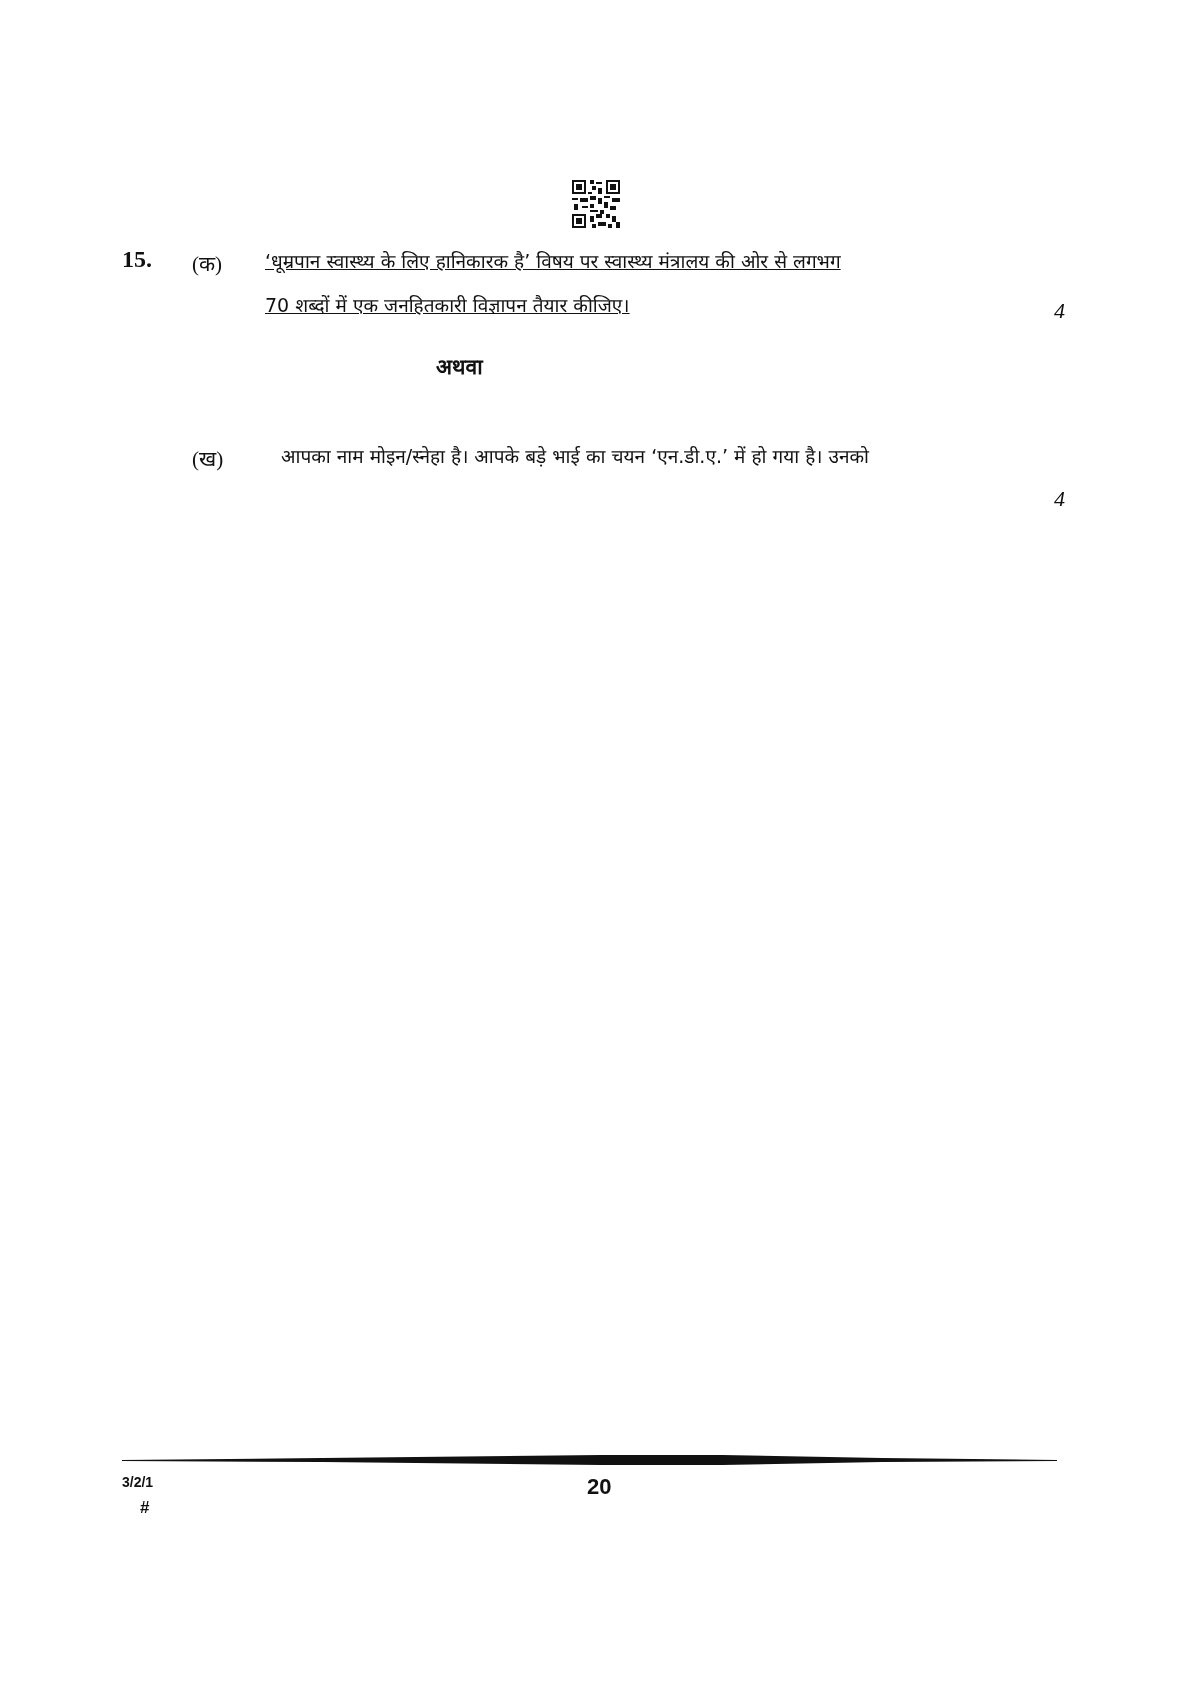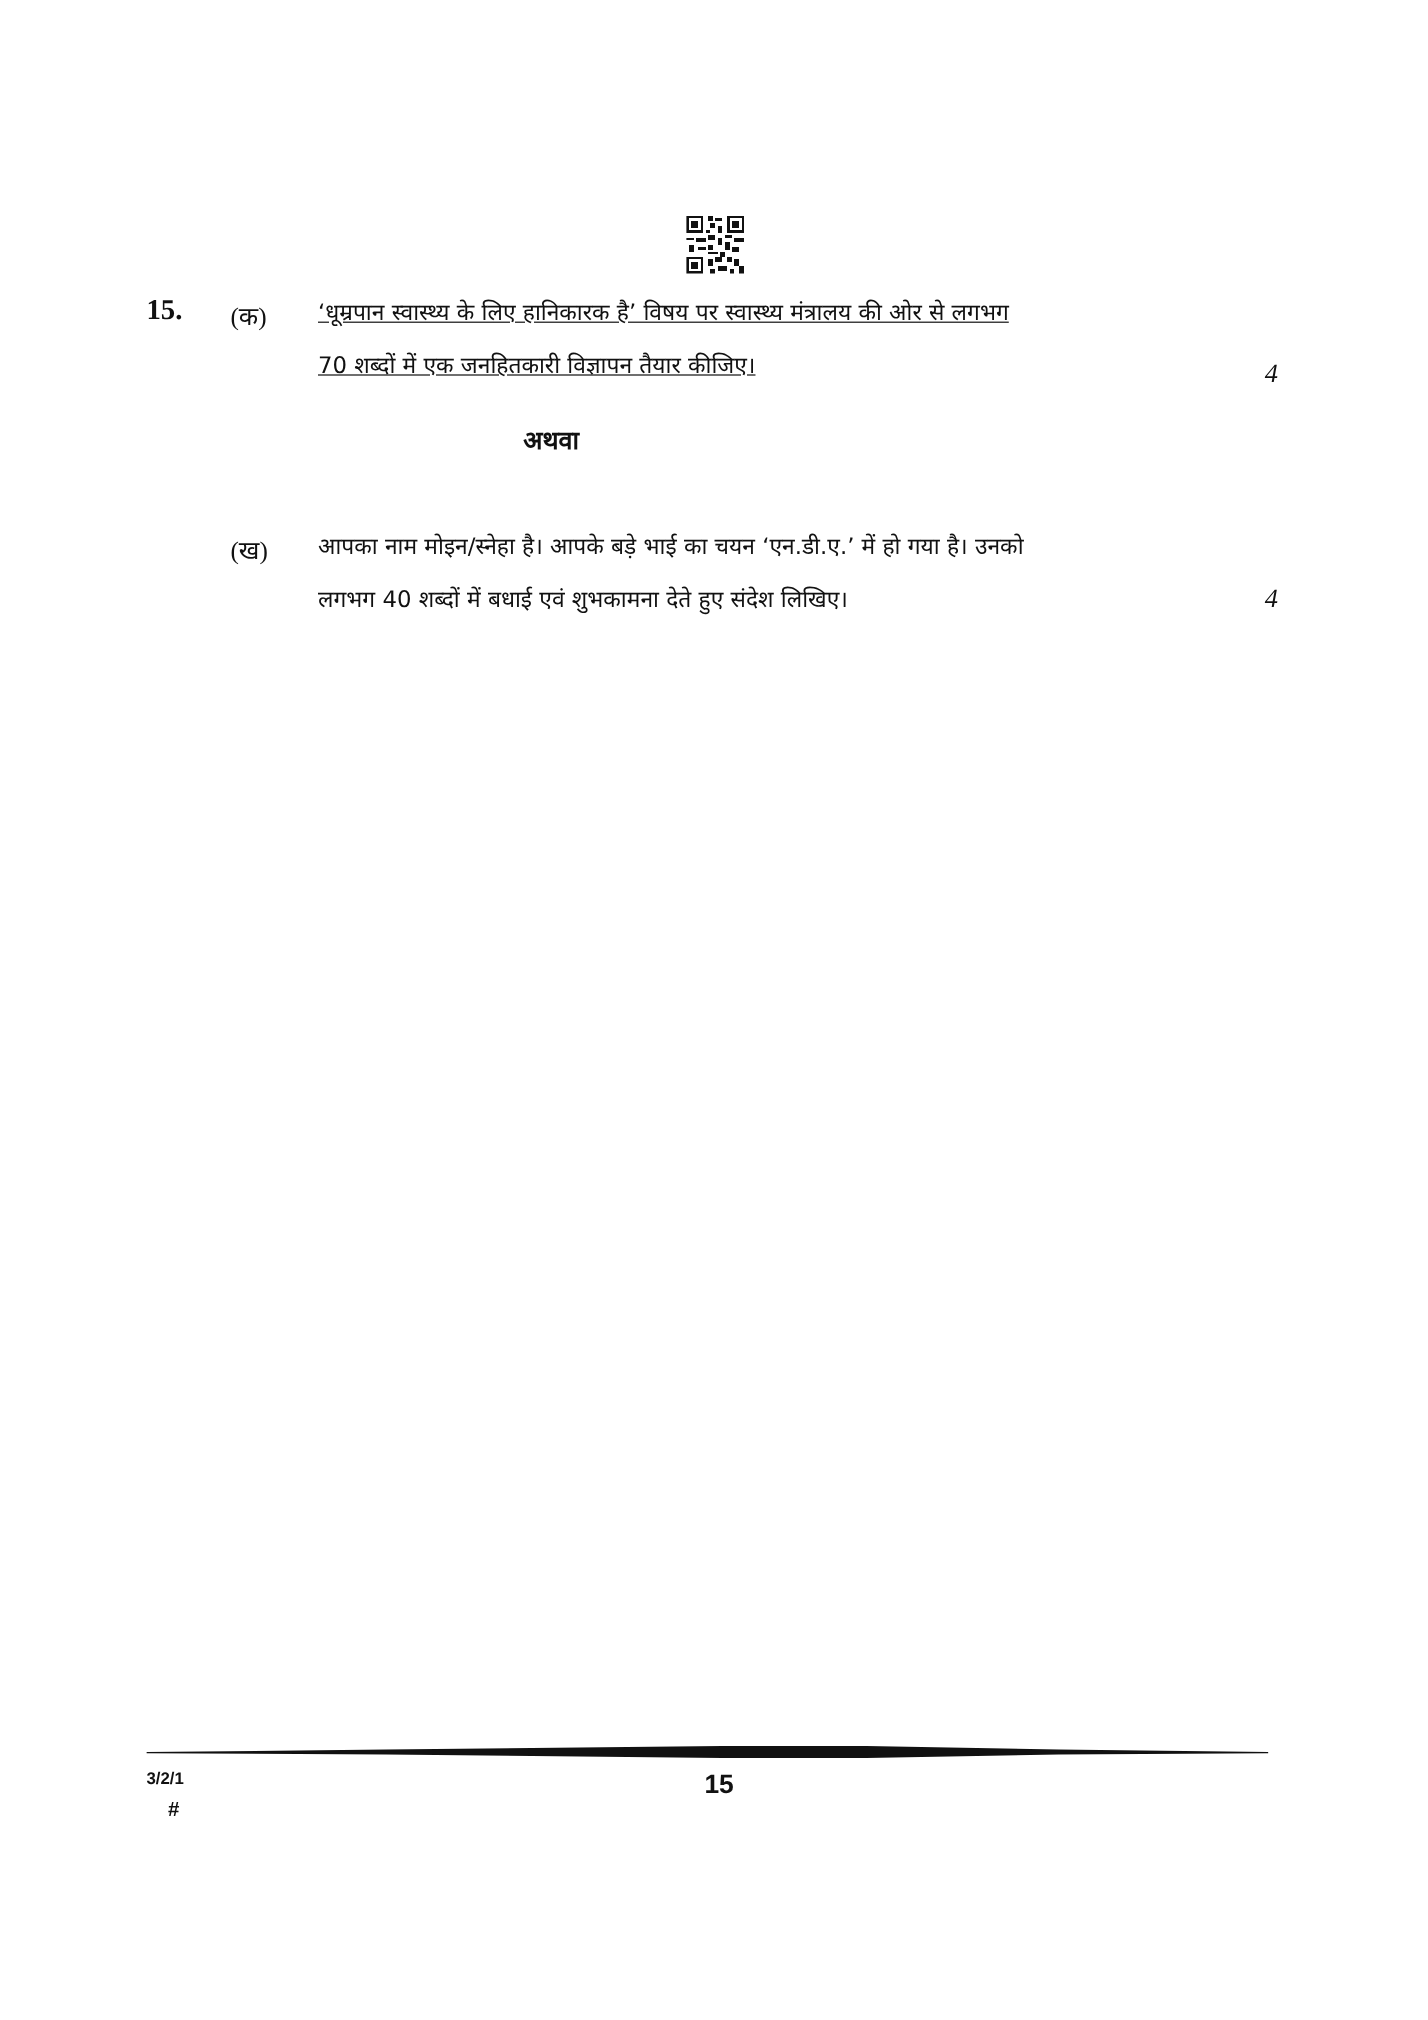--- a/index.html
+++ b/index.html
@@ -144,26 +144,25 @@
 <div class="sub-label" style="top:249px;">(क)</div>
 <div class="qtext" style="top:239px;text-decoration:underline;">
   <div>‘धूम्रपान स्वास्थ्य के लिए हानिकारक है’ विषय पर स्वास्थ्य मंत्रालय की ओर से लगभग</div>
   <div>70 शब्दों में एक जनहितकारी विज्ञापन तैयार कीजिए।</div>
 </div>
 <div class="marks" style="top:298px;">4</div>
 
 <div class="or-label">अथवा</div>
 
 <div class="sub-label" style="top:444px;">(ख)</div>
-<div class="qtext" style="top:434px;">
+<div class="qtext" style="top:434px;margin-left:16px;">
   <div>आपका नाम मोइन/स्नेहा है। आपके बड़े भाई का चयन ‘एन.डी.ए.’ में हो गया है। उनको</div>
-  <div>लगभग 40 शब्दों में बधाई एवं शुभकामना देते हुए संदेश लिखिए।</div>
 </div>
 <div class="marks" style="top:486px;">4</div>
 
 <div class="footer-rule">
   <svg width="935" height="16" viewBox="0 0 935 16">
     <polygon points="0,8 200,6 480,3 600,3 760,6 935,8 935,9 760,10 600,13 480,13 200,10 0,9" fill="#111"></polygon>
   </svg>
 </div>
 <div class="footer-code">3/2/1</div>
 <div class="footer-hash">#</div>
-<div class="footer-page">15</div>
+<div class="footer-page">20</div>
 
 </body></html>

